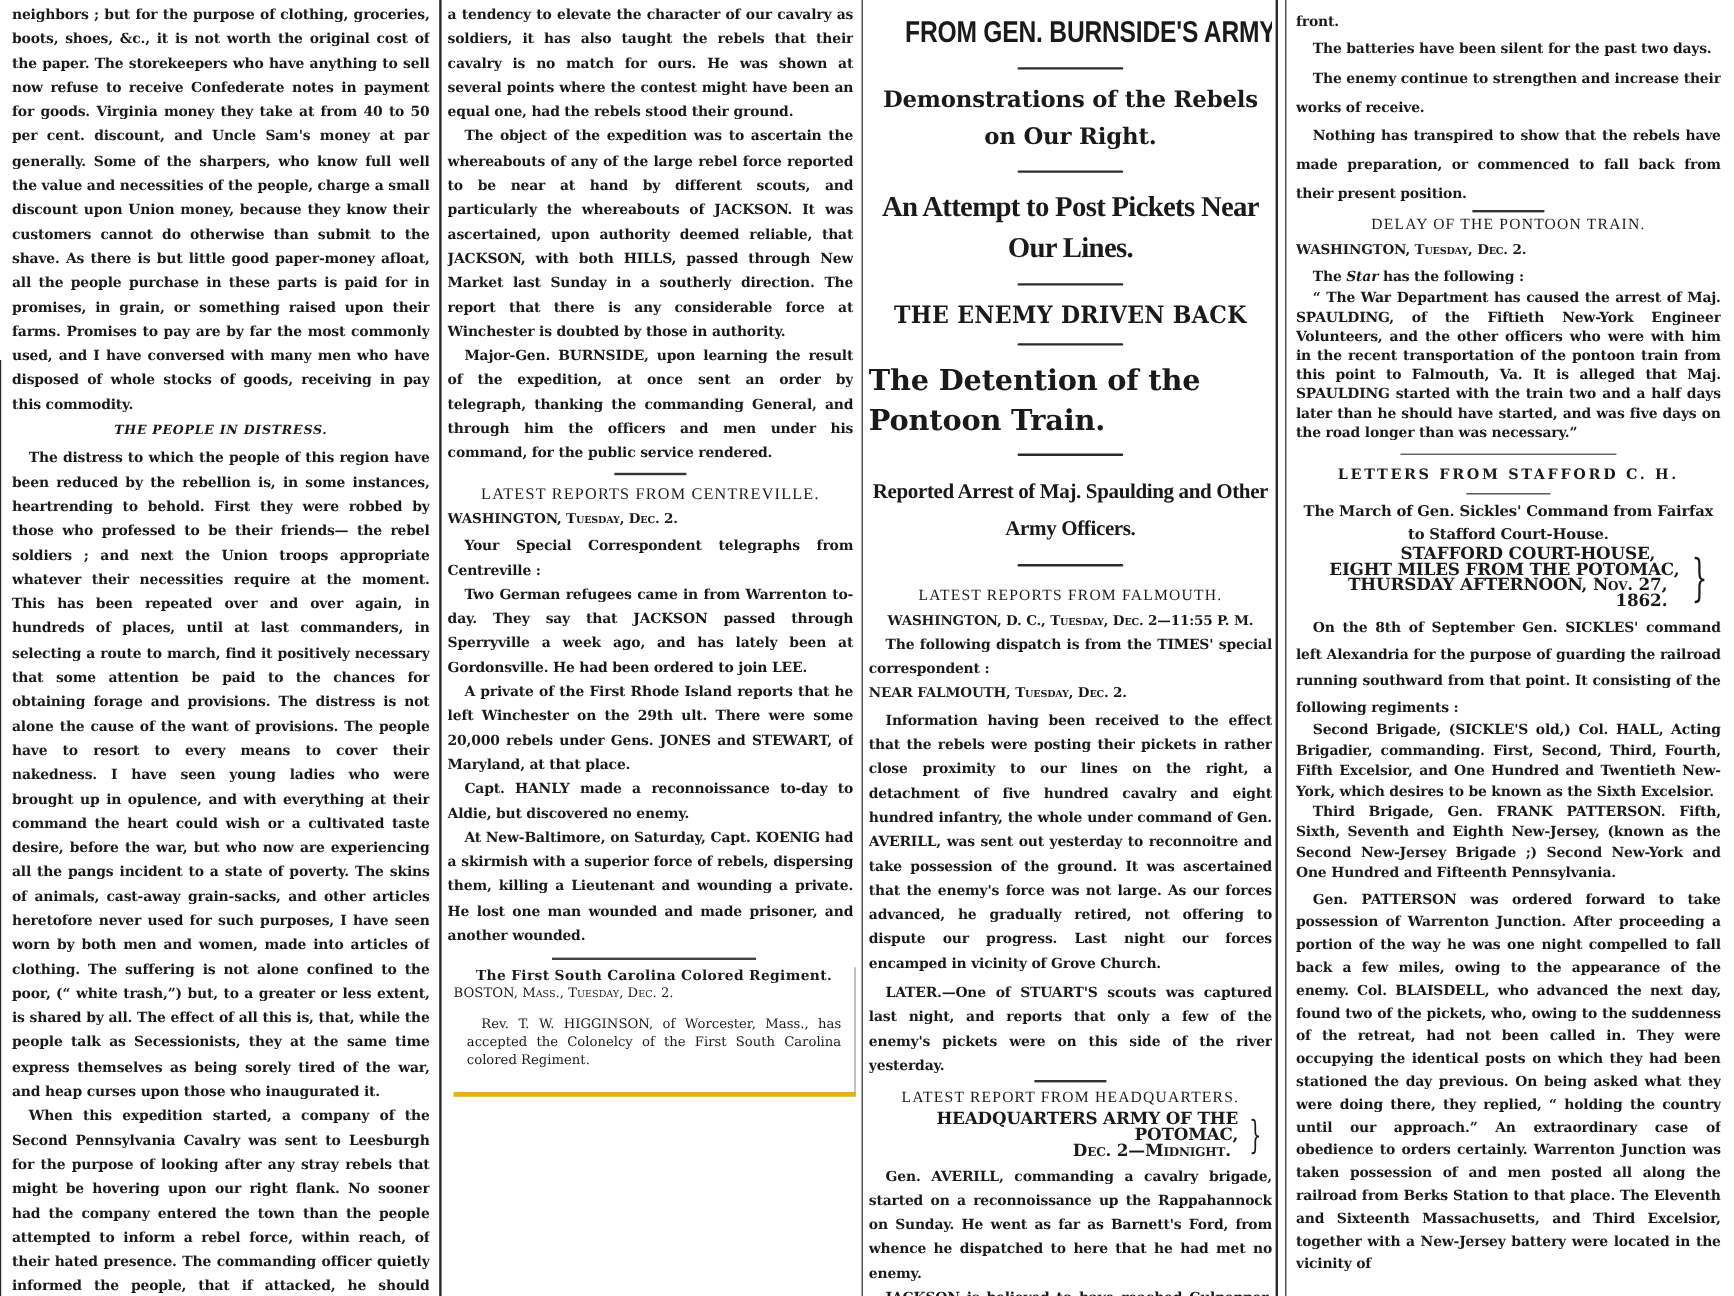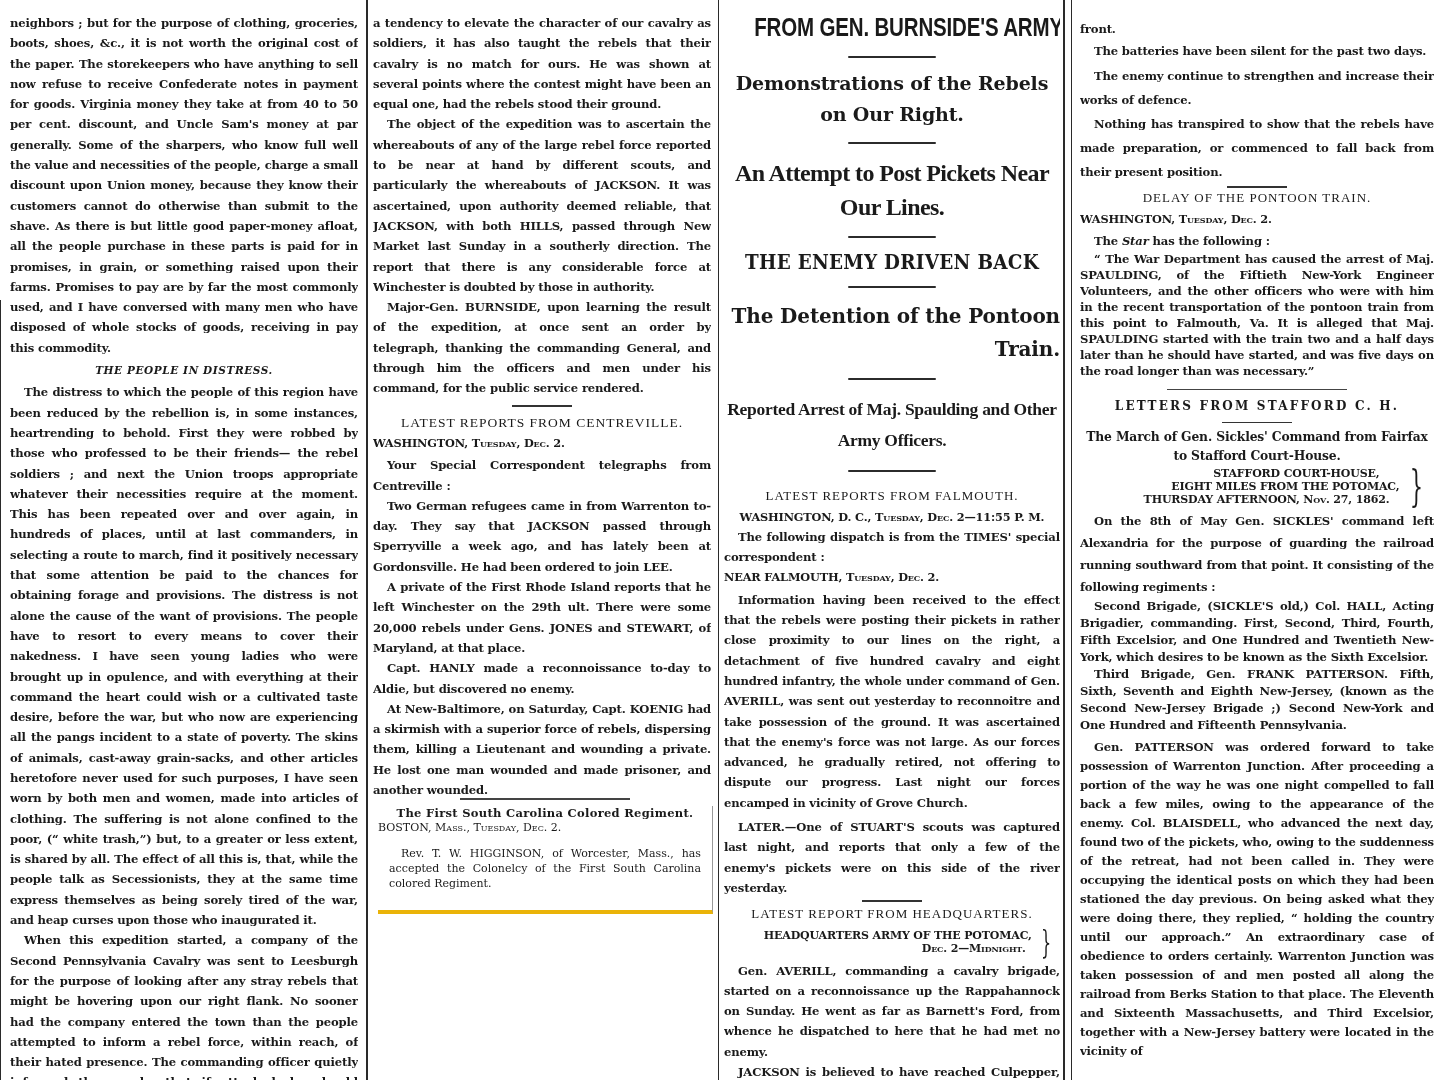--- a/index.html
+++ b/index.html
@@ -7,21 +7,21 @@
       width: 1445px; height: 1080px; overflow: hidden; position: relative;
       font-family: "DejaVu Serif", "Liberation Serif", serif;
       color: #1a1a1a;
     }
     .col {
       position: absolute; top: 0; box-sizing: border-box; overflow: hidden;
       font-size: 11.6px; line-height: 20.3px; font-weight: bold;
       letter-spacing: -0.15px;
     }
     .col p { margin: 0; text-align: justify; text-indent: 14px; }
-    .col p.noindent { text-indent: 0; margin-top: 11px; }
+    .col p.noindent { text-indent: 0; }
     .rule-v { position: absolute; background: #2a2a2a; width: 2px; }
     .subhead {
       text-align: center; font-weight: bold; letter-spacing: 0.6px;
       font-size: 10.5px; margin: 2px 0 2px 0; text-indent: 0; font-style: italic;
     }
     .sechead {
       text-align: center; font-weight: normal; letter-spacing: 1px;
       font-size: 13.5px; margin: 4px 0 0 0;
       font-family: "Liberation Serif", "DejaVu Serif", serif;
     }
@@ -48,42 +48,42 @@
       font-size: 24px; text-align: center; line-height: 34px; margin: 0;
       letter-spacing: -0.6px;
     }
     .h-caps {
       font-family: "DejaVu Serif", serif; font-weight: bold;
       font-size: 20px; text-align: center; margin: 0; letter-spacing: 0.3px;
       transform: scaleX(0.92); white-space: nowrap;
     }
     .h-deck3 {
       font-family: "DejaVu Serif", serif; font-weight: bold;
-      font-size: 20px; text-align: right; line-height: 33px; margin: 0;
+      font-size: 24px; text-align: left; line-height: 33px; margin: 0;
     }
     .h-deck4 {
       font-family: "Liberation Serif", serif; font-weight: bold;
       font-size: 17.5px; text-align: center; line-height: 31px; margin: 0;
       letter-spacing: -0.3px;
     }
     .clip-box { position: absolute; box-sizing: border-box; }
     .clip-head {
       font-family: "DejaVu Serif", serif; font-weight: bold; font-size: 11.5px;
       text-align: center; margin: 0; letter-spacing: 0.3px;
     }
     .letters-head {
       text-align: center; font-size: 12px; letter-spacing: 2.2px; font-weight: bold; margin: 6px 0 0 0;
     }
     .march-head {
       text-align: center; font-size: 12.3px; font-weight: bold; line-height: 19px; margin: 4px 0 2px 0;
     }
     .brace-dateline {
       display: flex; justify-content: flex-end; align-items: center; margin: 2px 4px 4px 0;
     }
-    .brace-dateline .lines { text-align: right; font-size: 11px; line-height: 13px; font-variant: small-caps; }
+    .brace-dateline .lines { text-align: right; font-size: 14px; line-height: 13px; font-variant: small-caps; }
     .brace-dateline .brace { font-size: 32px; font-weight: normal; margin-left: 4px; line-height: 30px; transform: scaleX(0.5); }
     i { font-style: italic; }
   </style>
 </head>
 <body>
 
 <div class="rule-v" style="left:366px; top:0; height:1080px;"></div>
 <div class="rule-v" style="left:718px; top:0; height:1080px; width:1px;"></div>
 <div class="rule-v" style="left:1063px; top:0; height:1080px; width:2px;"></div>
 <div class="rule-v" style="left:1071px; top:0; height:1080px; width:1px;"></div>
@@ -147,38 +147,38 @@
     </div>
     <span class="brace">}</span>
   </div>
   <p>Gen. AVERILL, commanding a cavalry brigade, started on a reconnoissance up the Rappahannock on Sunday. He went as far as Barnett's Ford, from whence he dispatched to here that he had met no enemy.</p>
   <p>JACKSON is believed to have reached Culpepper, with the intention of joining the enemy's force now in our</p>
 </div>
 
 <div class="col" style="left:1080px; width:354px; top:8px;">
   <p class="noindent">front.</p>
   <p style="line-height:25px;">The batteries have been silent for the past two days.</p>
-  <p style="line-height:24px;">The enemy continue to strengthen and increase their works of defence.</p>
+  <p style="line-height:24px;">The enemy continue to strengthen and increase their works of receive.</p>
   <p style="line-height:24px;">Nothing has transpired to show that the rebels have made preparation, or commenced to fall back from their present position.</p>
   <div class="short-rule" style="margin:2px auto 0;"></div>
   <div class="sechead" style="font-size:13px; margin-top:0;">DELAY OF THE PONTOON TRAIN.</div>
   <div class="dateline" style="margin-right:34px;">WASHINGTON, Tuesday, Dec. 2.</div>
   <p>
     <span>The </span><i>Star</i><span> has the following :</span>
   </p>
   <p style="line-height:16px;">“ The War Department has caused the arrest of Maj. SPAULDING, of the Fiftieth New-York Engineer Volunteers, and the other officers who were with him in the recent transportation of the pontoon train from this point to Falmouth, Va. It is alleged that Maj. SPAULDING started with the train two and a half days later than he should have started, and was five days on the road longer than was necessary.”</p>
   <div class="long-rule" style="margin:10px auto 2px;"></div>
   <div class="letters-head">LETTERS FROM STAFFORD C. H.</div>
   <div class="short-rule" style="width:70px; height:1px; margin:6px auto 4px;"></div>
   <div class="march-head">The March of Gen. Sickles' Command from Fairfax to Stafford Court-House.</div>
   <div class="brace-dateline">
     <div class="lines">
       <div style="margin-right:20px;">STAFFORD COURT-HOUSE,</div>
       <div>EIGHT MILES FROM THE POTOMAC,</div>
       <div style="margin-right:10px;">THURSDAY AFTERNOON, Nov. 27, 1862.</div>
     </div>
     <span class="brace" style="font-size:42px;">}</span>
   </div>
-  <p style="line-height:22px;">On the 8th of May Gen. SICKLES' command left Alexandria for the purpose of guarding the railroad running southward from that point. It consisting of the following regiments :</p>
+  <p style="line-height:22px;">On the 8th of September Gen. SICKLES' command left Alexandria for the purpose of guarding the railroad running southward from that point. It consisting of the following regiments :</p>
   <p style="line-height:17px;">Second Brigade, (SICKLE'S old,) Col. HALL, Acting Brigadier, commanding. First, Second, Third, Fourth, Fifth Excelsior, and One Hundred and Twentieth New-York, which desires to be known as the Sixth Excelsior.</p>
   <p style="line-height:17px;">Third Brigade, Gen. FRANK PATTERSON. Fifth, Sixth, Seventh and Eighth New-Jersey, (known as the Second New-Jersey Brigade ;) Second New-York and One Hundred and Fifteenth Pennsylvania.</p>
   <p style="line-height:19px; margin-top:4px;">Gen. PATTERSON was ordered forward to take possession of Warrenton Junction. After proceeding a portion of the way he was one night compelled to fall back a few miles, owing to the appearance of the enemy. Col. BLAISDELL, who advanced the next day, found two of the pickets, who, owing to the suddenness of the retreat, had not been called in. They were occupying the identical posts on which they had been stationed the day previous. On being asked what they were doing there, they replied, “ holding the country until our approach.” An extraordinary case of obedience to orders certainly. Warrenton Junction was taken possession of and men posted all along the railroad from Berks Station to that place. The Eleventh and Sixteenth Massachusetts, and Third Excelsior, together with a New-Jersey battery were located in the vicinity of</p>
 </div>
 
 </body></html>

